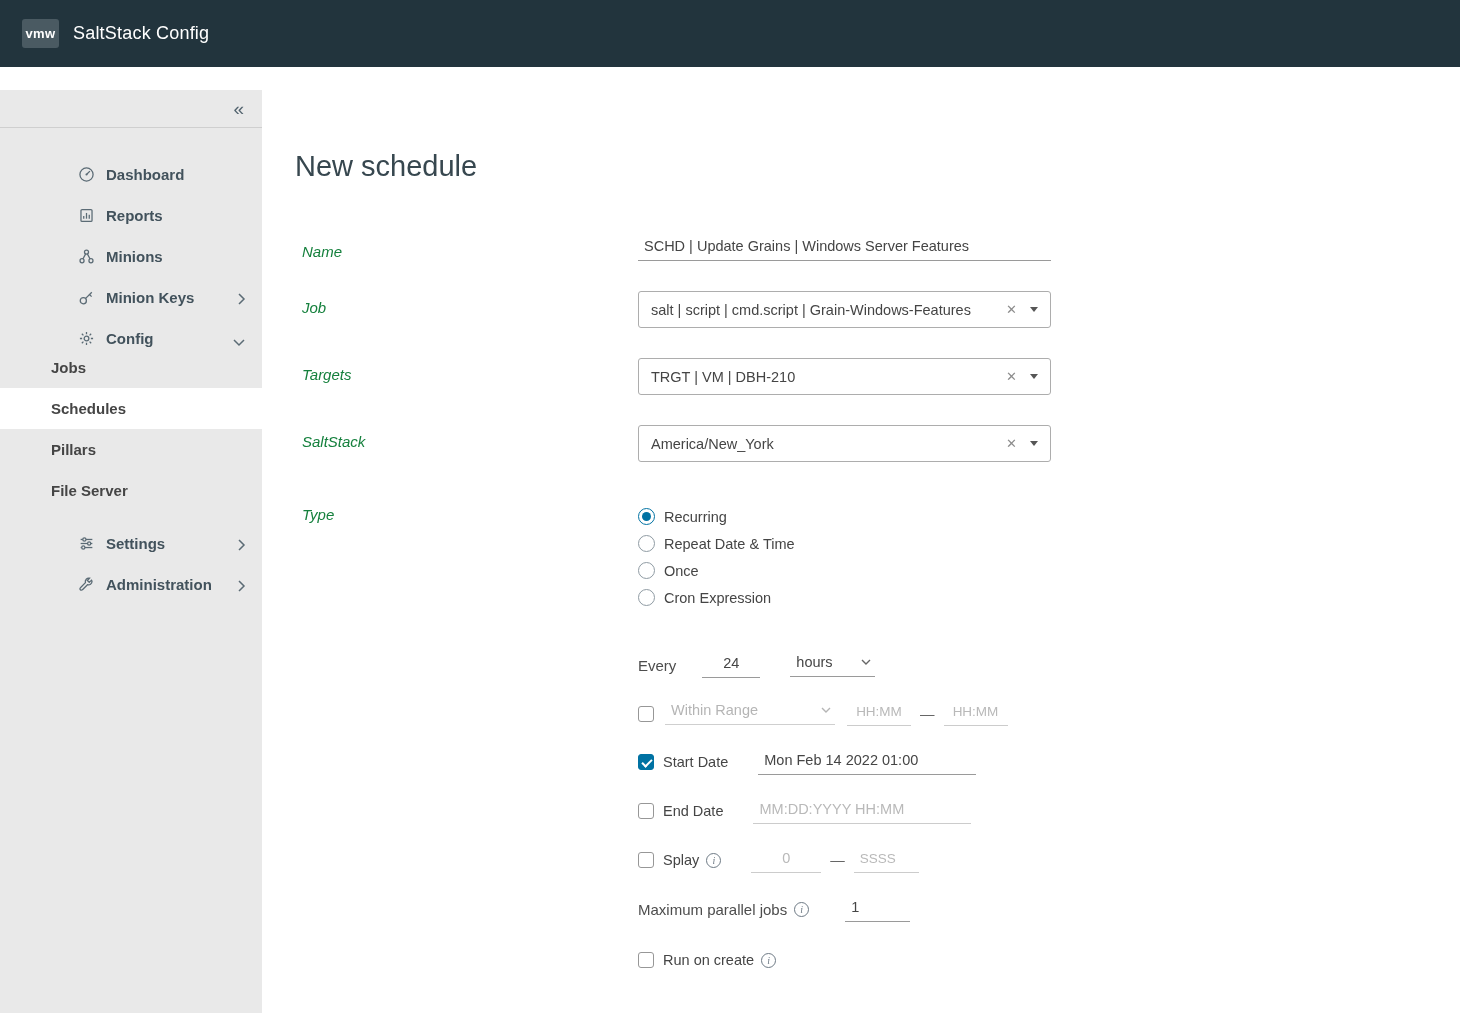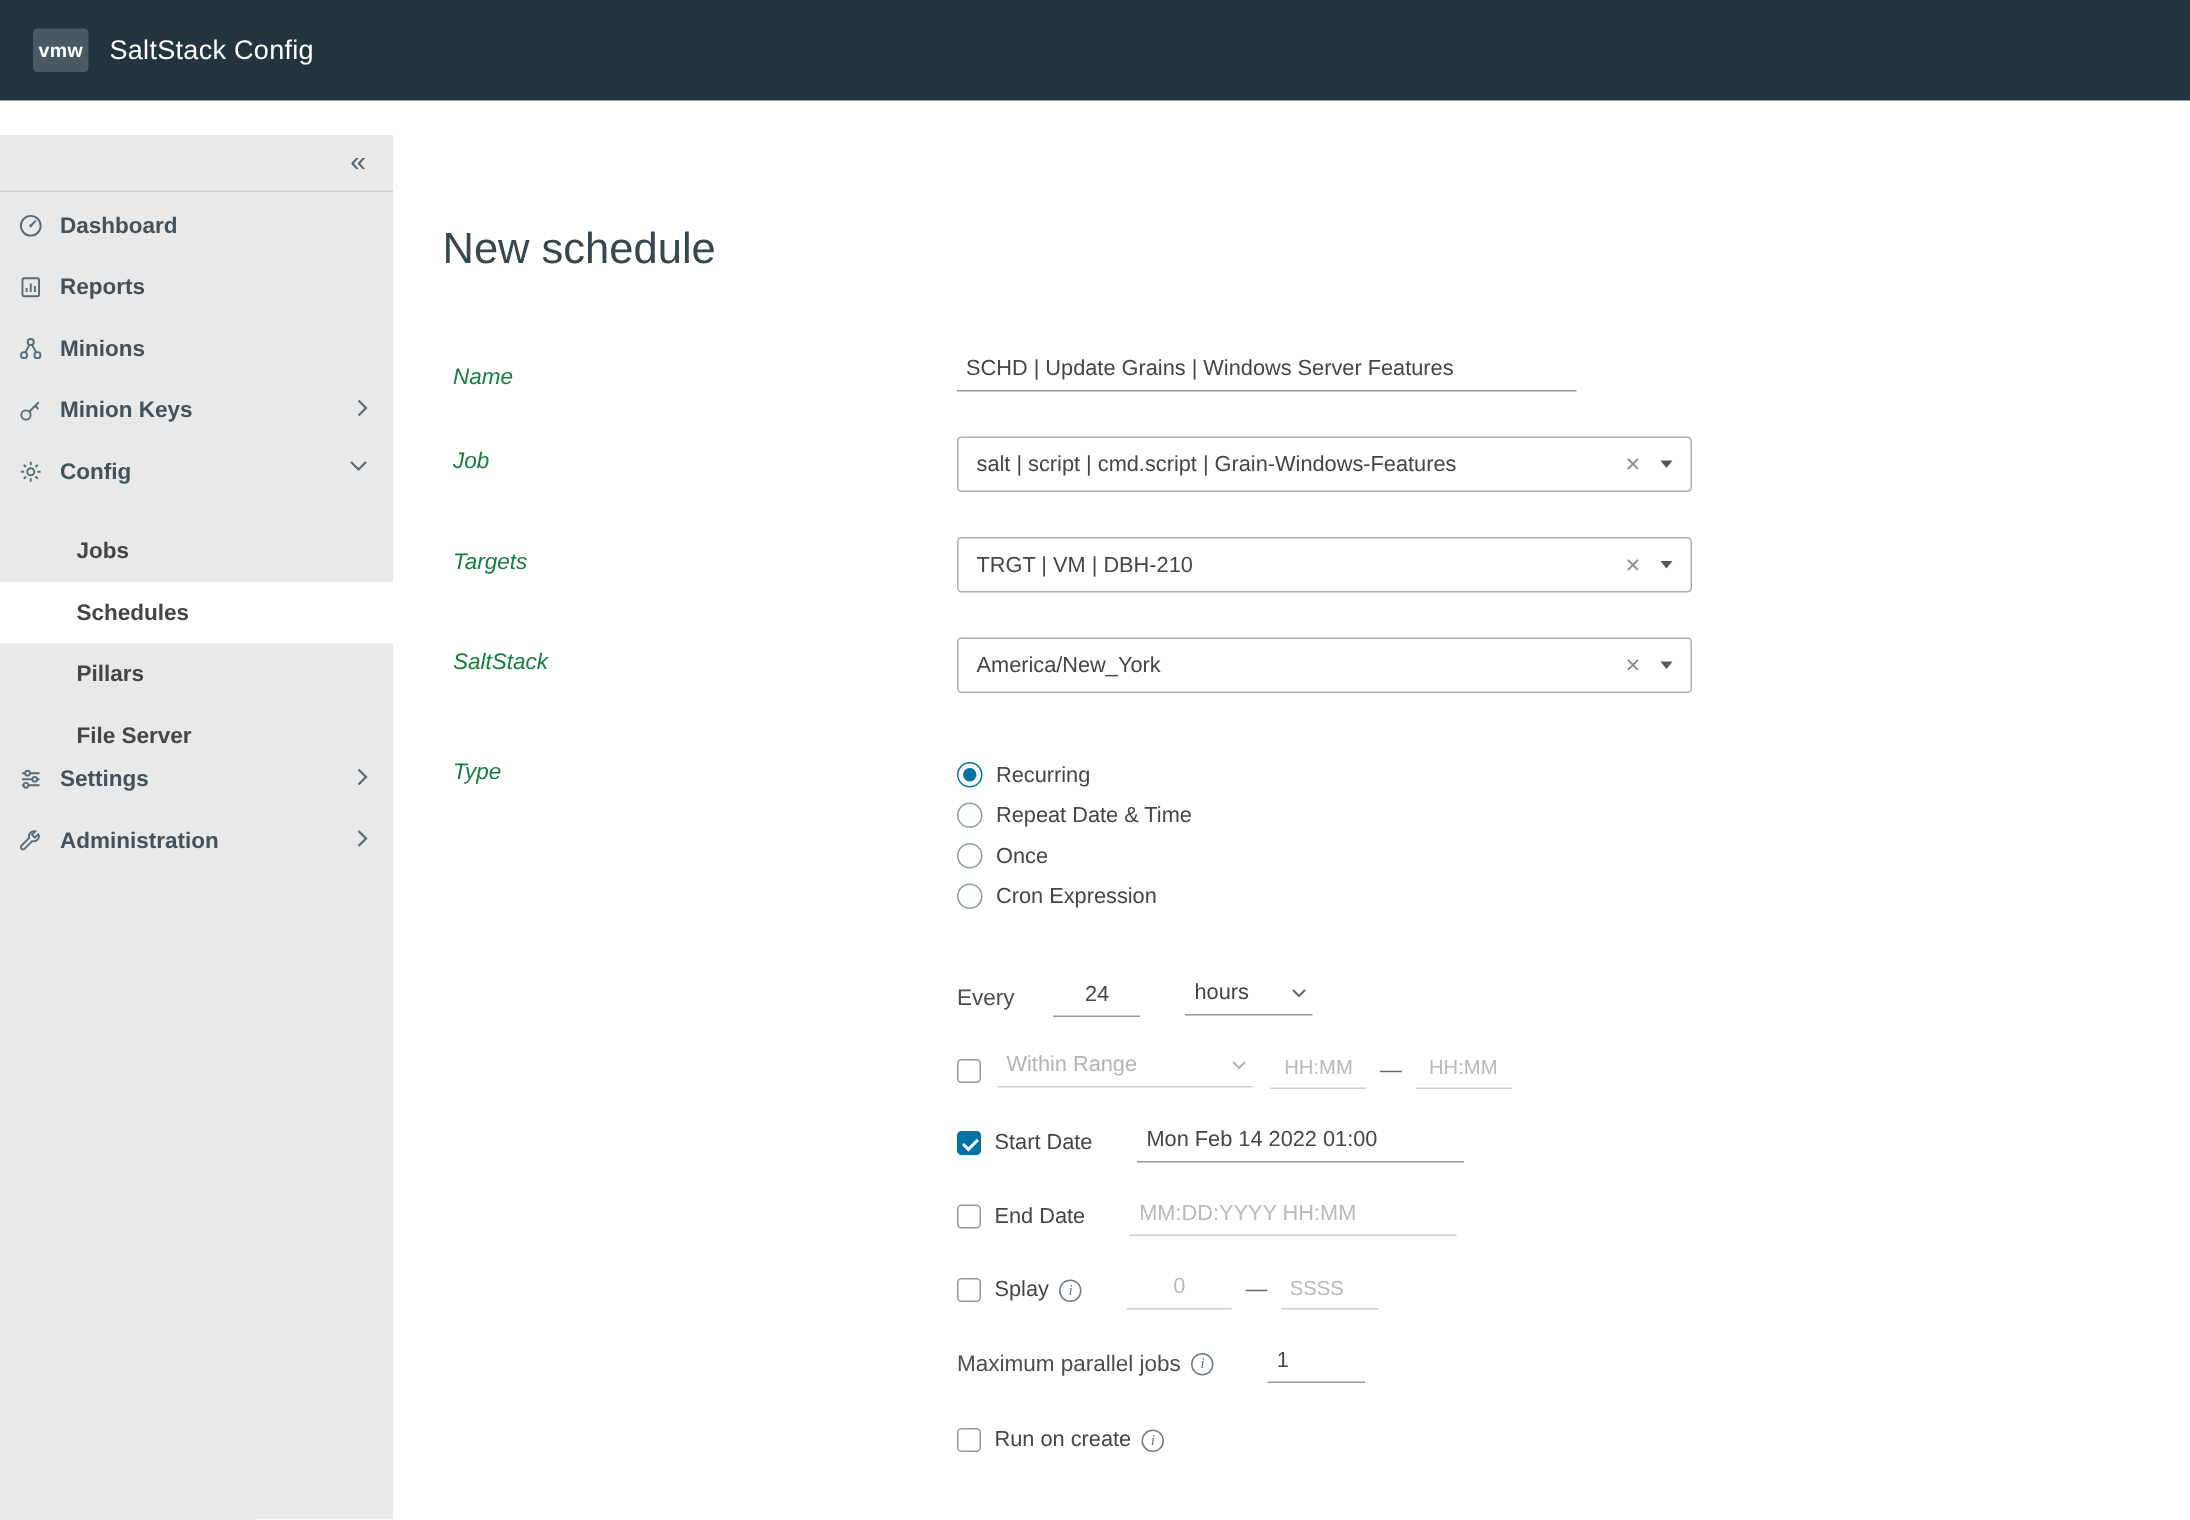--- a/index.html
+++ b/index.html
@@ -40,24 +40,25 @@
   }
   .collapse-strip {
     height:38px; flex:0 0 38px;
     display:flex; align-items:center; justify-content:flex-end;
     padding-right:18px;
     border-bottom:1px solid #cfcfcf;
     color:#53646f; font-size:19px; cursor:pointer;
   }
   .nav { padding-top:14px; }
   .nav-item {
-    height:41px; display:flex; align-items:flex-start;
-    padding:0 16px 0 12px; gap:11px;
+    height:41px; display:flex; align-items:flex-end;
+    padding:0 16px 0 37px; gap:11px;
     font-size:15px; font-weight:600; color:#42525c;
     cursor:pointer;
+    margin-left:41px;
   }
   .nav-item .nicon { width:17px; height:17px; display:inline-flex; }
   .nav-item svg { display:block; }
   .nav-chev { margin-left:auto; display:inline-flex; }
   .sub-item {
     height:41px; display:flex; align-items:center;
     padding-left:51px; font-size:15px; font-weight:700; color:#454545;
     cursor:pointer;
   }
   .sub-item.selected { background:#fff; }
@@ -74,21 +75,21 @@
   .uline {
     border:none; border-bottom:1px solid #9a9a9a; background:transparent;
     font-family:"Liberation Sans", sans-serif;
     font-size:14.5px; color:#454545; padding:3px 6px 6px; outline:none;
   }
   .uline::placeholder { color:#b9b9b9; }
   .uline.light { border-bottom-color:#cccccc; }
   .name-input { width:413px; }
 
   .combo {
-    width:490px; height:37px;
+    width:413px; height:37px;
     border:1px solid #adadad; border-radius:3px;
     display:flex; align-items:center;
     cursor:pointer; background:#fff;
   }
   .combo-text { flex:1; padding-left:12px; font-size:14.5px; color:#454545; white-space:nowrap; overflow:hidden; }
   .combo-clear { color:#8c8c8c; font-size:13px; padding:0 9px; cursor:pointer; }
   .combo-caret {
     width:0; height:0; margin:0 12px 0 4px;
     border-left:4.5px solid transparent; border-right:4.5px solid transparent;
     border-top:5.5px solid #565656;

